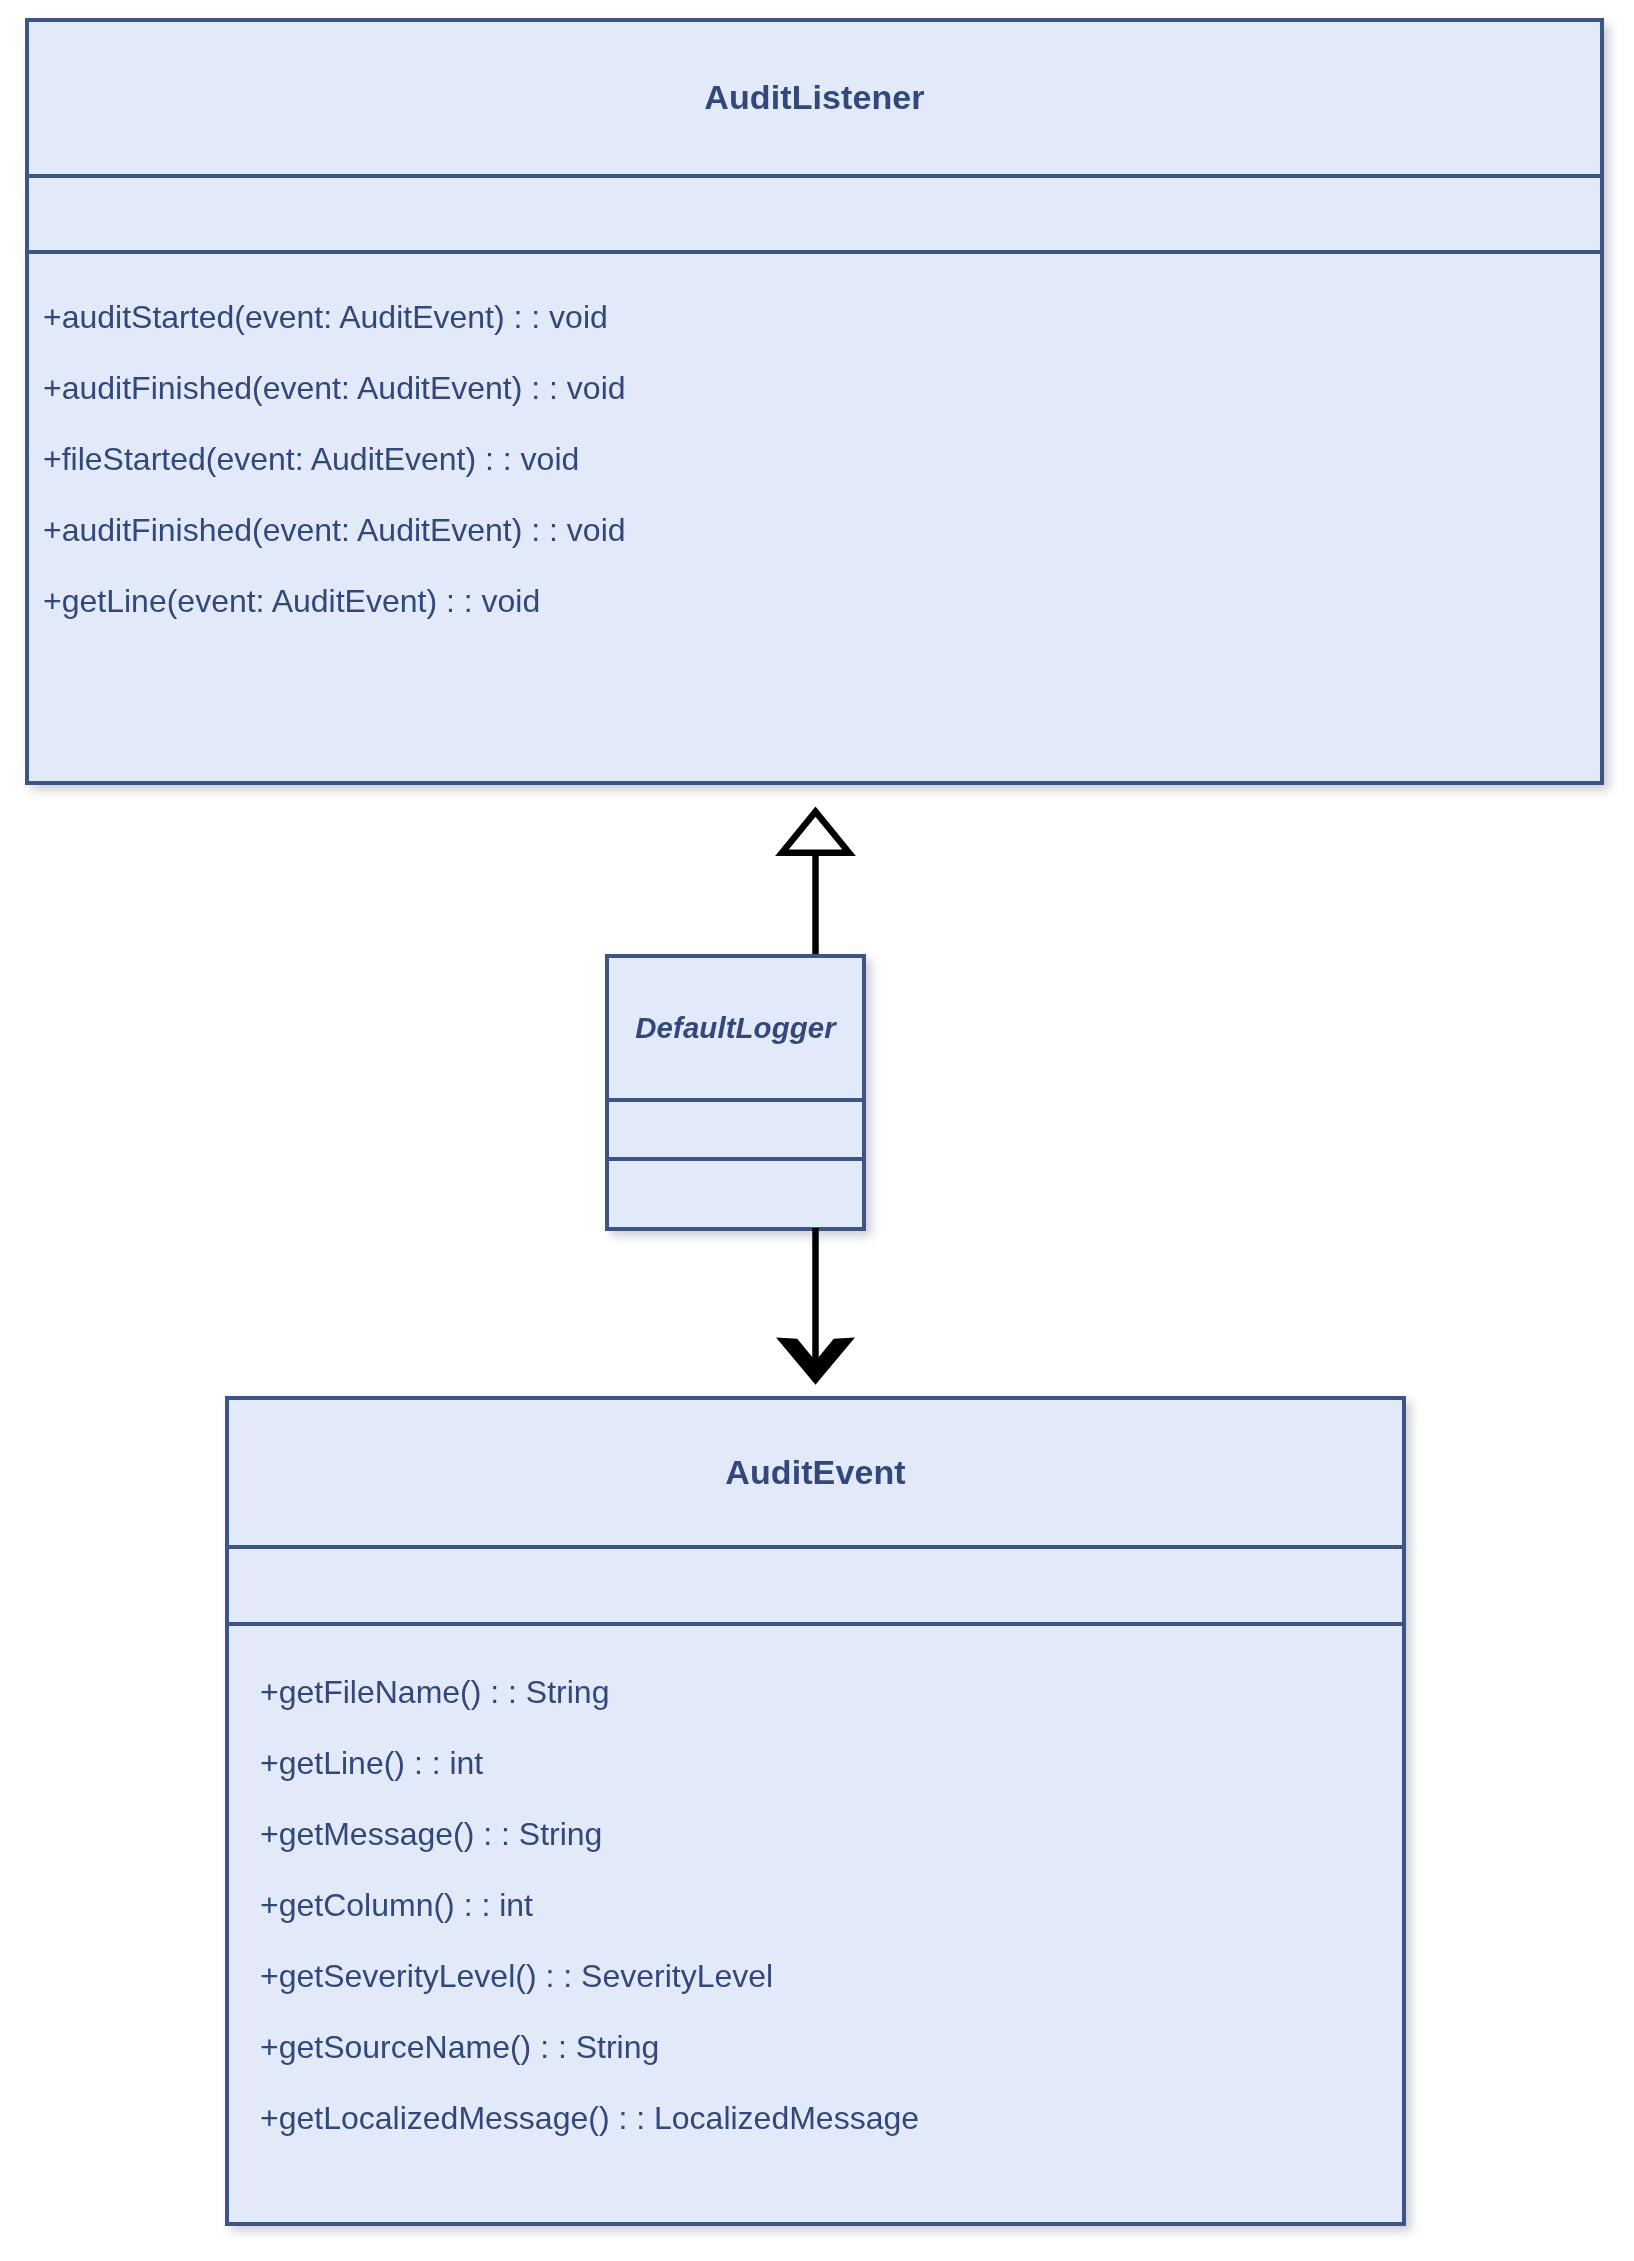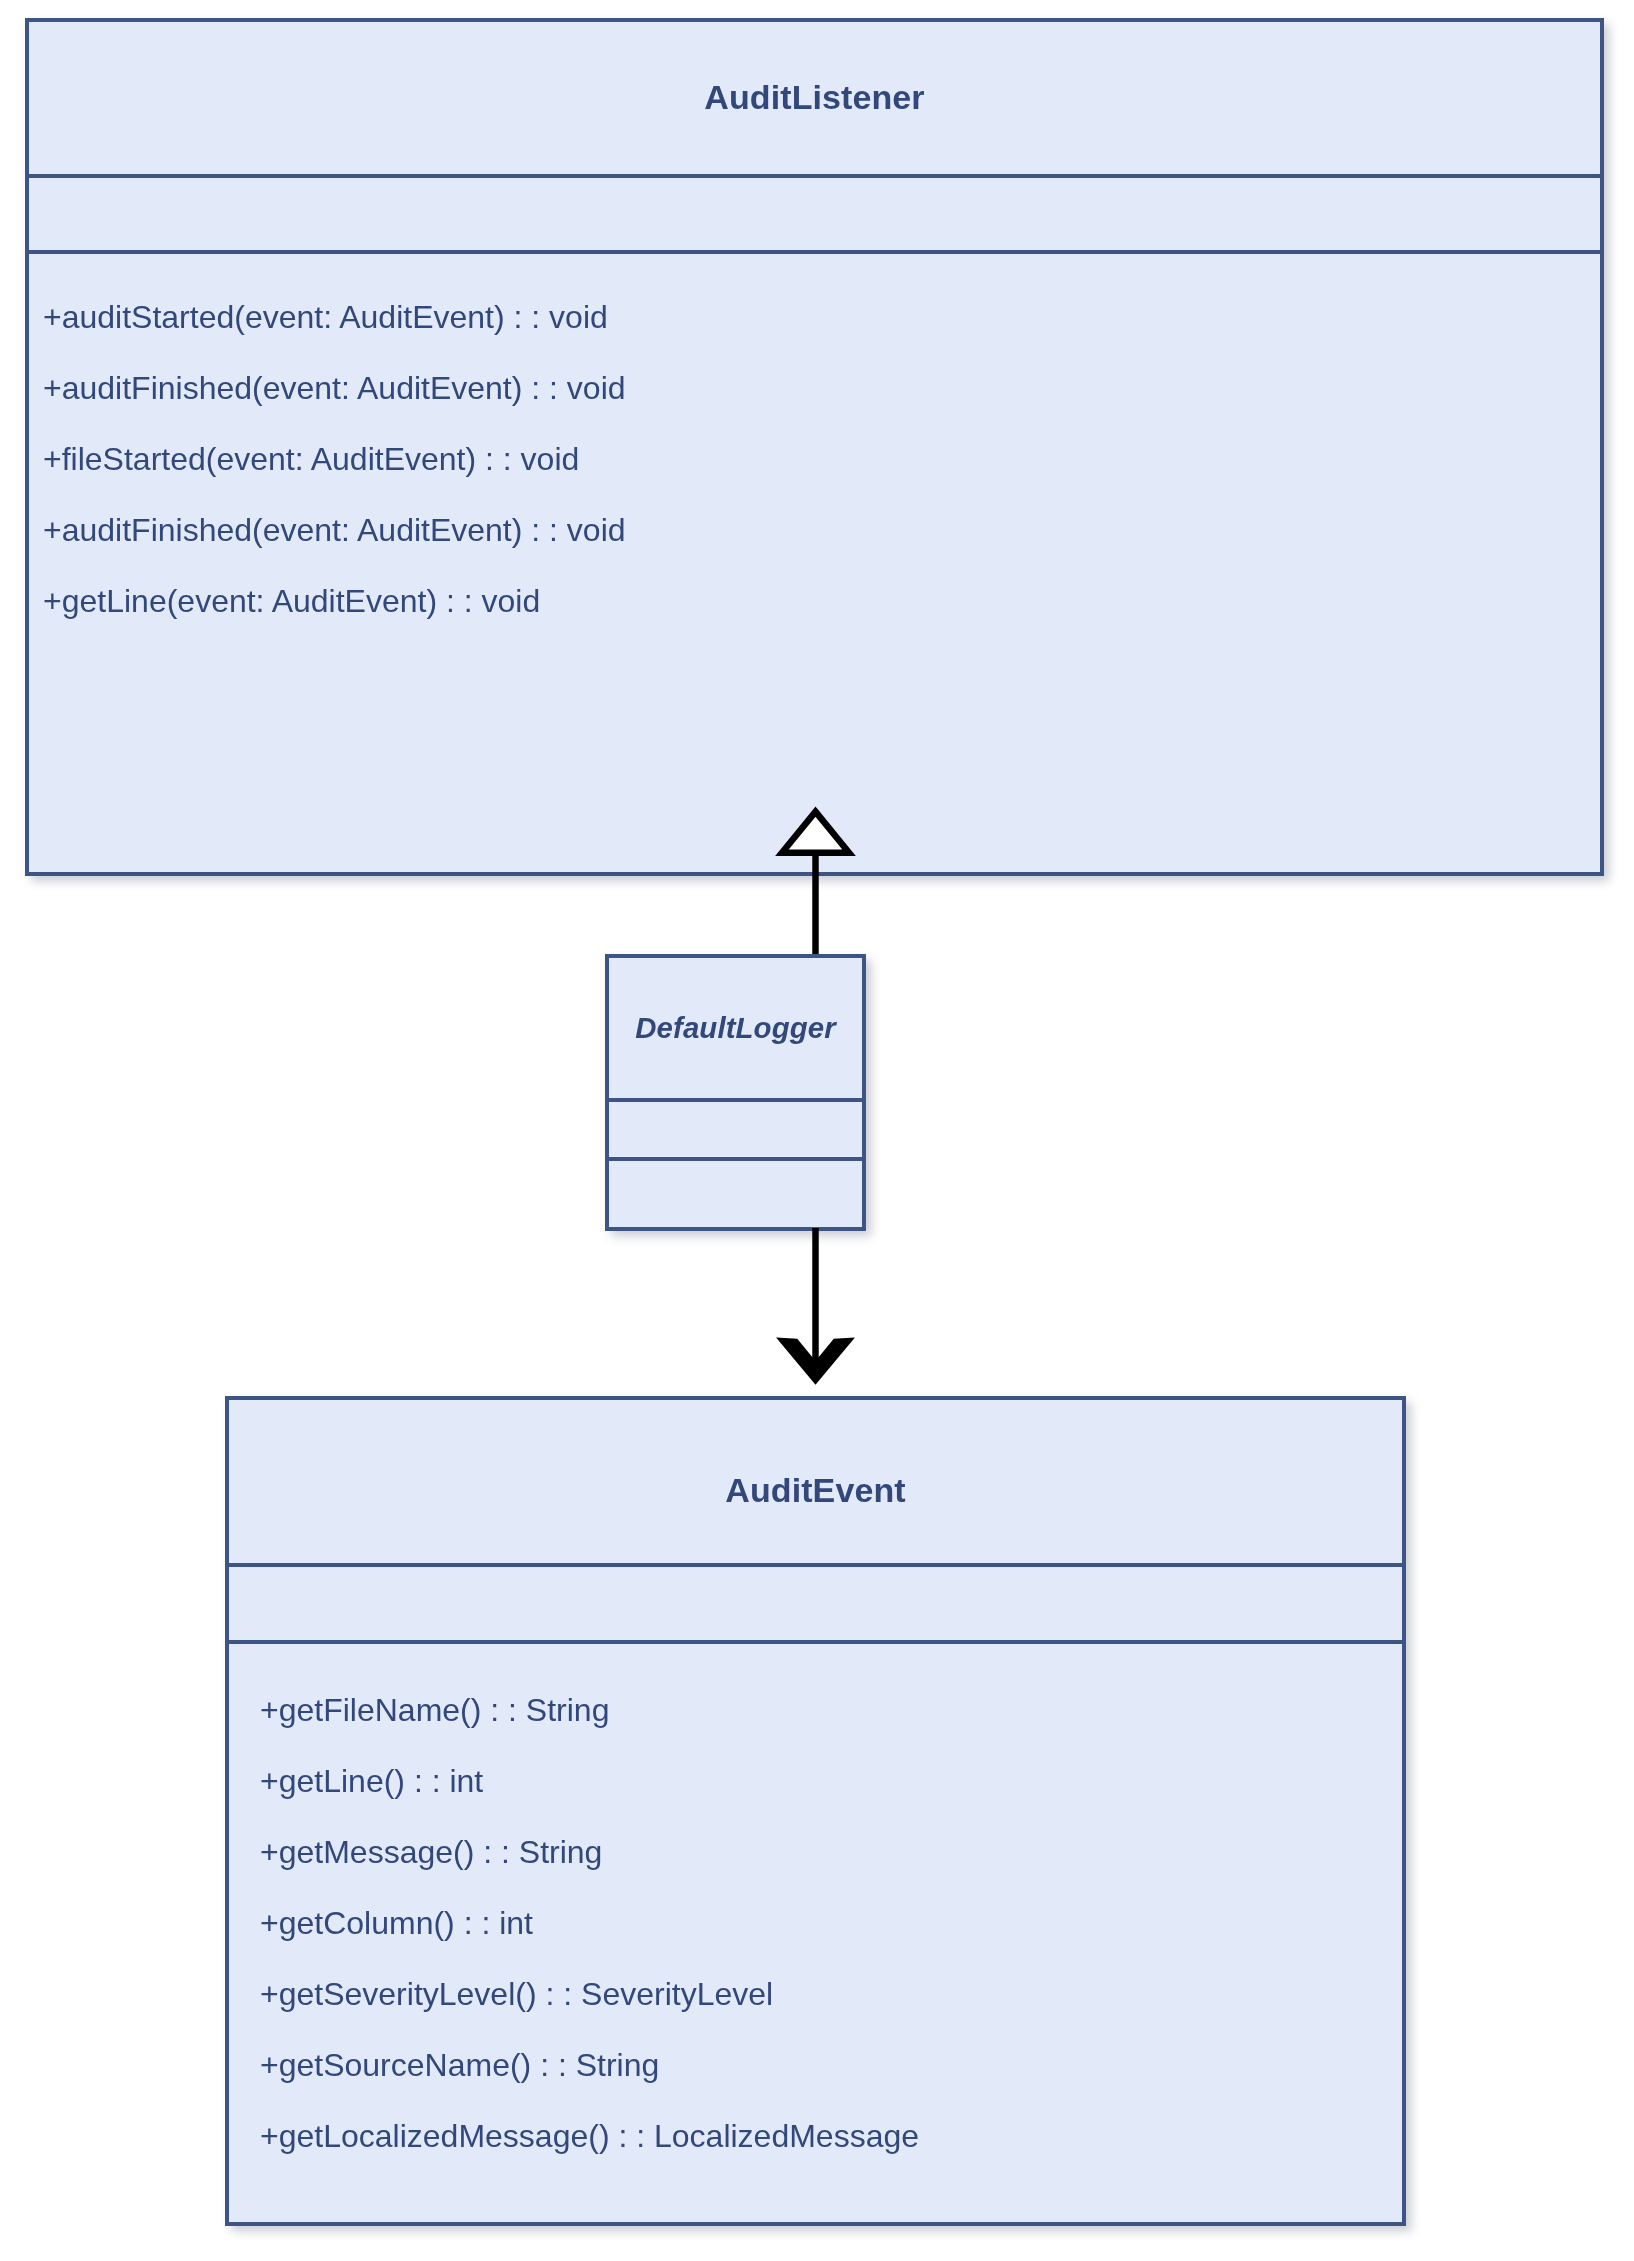--- a/index.html
+++ b/index.html
@@ -80,21 +80,21 @@
   .arrow-solid-open {
     fill: #000000;
     stroke: none;
   }
 </style>
 </head>
 <body>
 
 <div id="canvas">
 
-  <div class="uml-class" id="cls-audit-listener" style="left:25px; top:17.7px; width:1579px; height:858px;">
+  <div class="uml-class" id="cls-audit-listener" style="left:25px; top:17.7px; width:1579px; height:767px;">
 
     <div class="compartment divider-below" style="height:156px;">
       <div class="class-title">AuditListener</div>
     </div>
 
     <div class="compartment divider-below attrs-compartment" style="height:76px;"></div>
 
     <div class="compartment members" style="height:522px; padding-top:28px; padding-left:14px;">
       <div class="member-row" style="height:71px; line-height:71px;">+auditStarted(event: AuditEvent) : : void</div>
       <div class="member-row" style="height:71px; line-height:71px;">+auditFinished(event: AuditEvent) : : void</div>
@@ -124,21 +124,21 @@
 
   <svg class="connector" style="left:736px; top:1228px; width:159px; height:162px;" viewBox="0 0 270 275" width="159" height="162">
 
     <line class="edge-line" x1="135" y1="0" x2="135" y2="258"></line>
 
     <polygon class="arrow-solid-open" points="135,266 68,186 104,188 135,226 166,188 202,186"></polygon>
   </svg>
 
   <div class="uml-class" id="cls-audit-event" style="left:225px; top:1396px; width:1181px; height:830px;">
 
-    <div class="compartment divider-below" style="height:149px;margin-top:18px;">
+    <div class="compartment divider-below" style="height:149px;">
       <div class="class-title">AuditEvent</div>
     </div>
 
     <div class="compartment divider-below attrs-compartment" style="height:77px;"></div>
 
     <div class="compartment members" style="height:591px; padding-top:31px; padding-left:31px;">
       <div class="member-row" style="height:71px; line-height:71px;">+getFileName() : : String</div>
       <div class="member-row" style="height:71px; line-height:71px;">+getLine() : : int</div>
       <div class="member-row" style="height:71px; line-height:71px;">+getMessage() : : String</div>
       <div class="member-row" style="height:71px; line-height:71px;">+getColumn() : : int</div>

